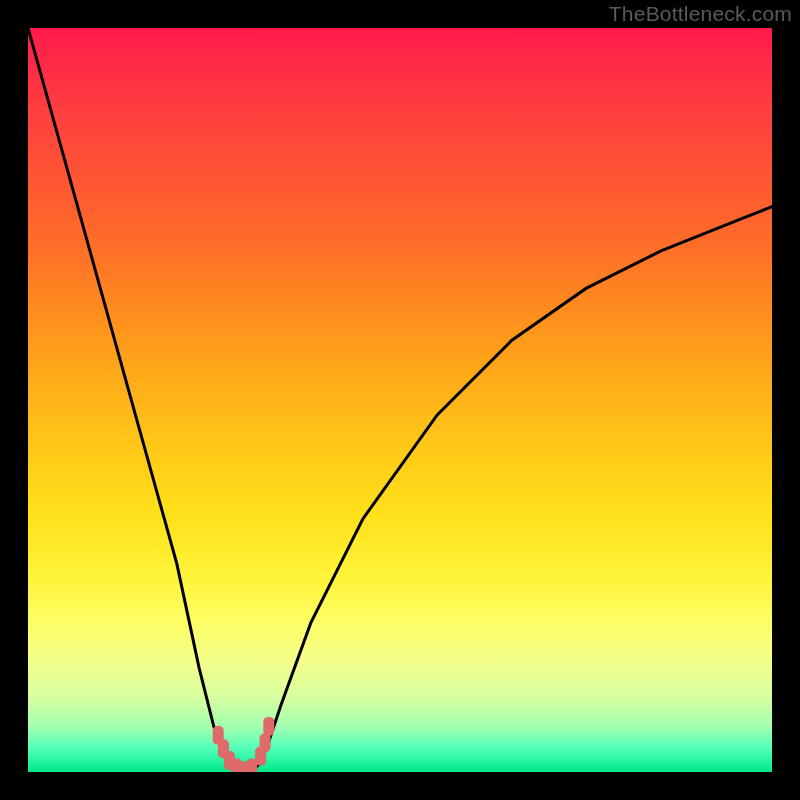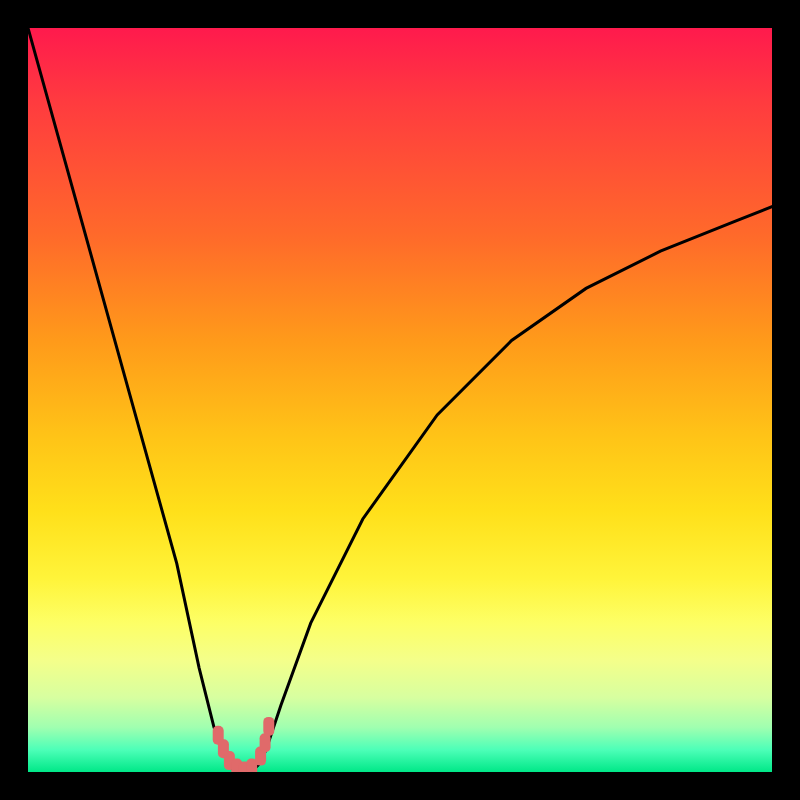--- a/index.html
+++ b/index.html
@@ -58,20 +58,21 @@
     position: absolute;
     inset: 0;
     width: 100%;
     height: 100%;
   }
 </style>
 </head>
 <body>
 
 <div class="frame">
+  <div class="watermark">TheBottleneck.com</div>
 
   <div class="plot-area">
     <div class="gradient"></div>
 
     <svg class="curves" viewBox="0 0 744 744" preserveAspectRatio="none">
       <path id="curve-path" fill="none" stroke="#000" stroke-width="3" stroke-linecap="round" d="M0.0 0.0 L37.2 133.9 L74.4 267.8 L111.6 401.8 L148.8 535.7 L171.1 639.8 L186.0 699.4 L200.9 736.6 L208.3 744.0 L215.8 744.0 L223.2 744.0 L230.6 736.6 L238.1 721.7 L253.0 677.0 L282.7 595.2 L334.8 491.0 L409.2 386.9 L483.6 312.5 L558.0 260.4 L632.4 223.2 L706.8 193.4 L744.0 178.6 "></path>
       <g id="markers-group">
           <rect x="184.7" y="697.8" width="11" height="19" rx="5" fill="#e06a6a"></rect>
           <rect x="189.9" y="711.2" width="11" height="19" rx="5" fill="#e06a6a"></rect>
           <rect x="195.9" y="723.1" width="11" height="19" rx="5" fill="#e06a6a"></rect>

